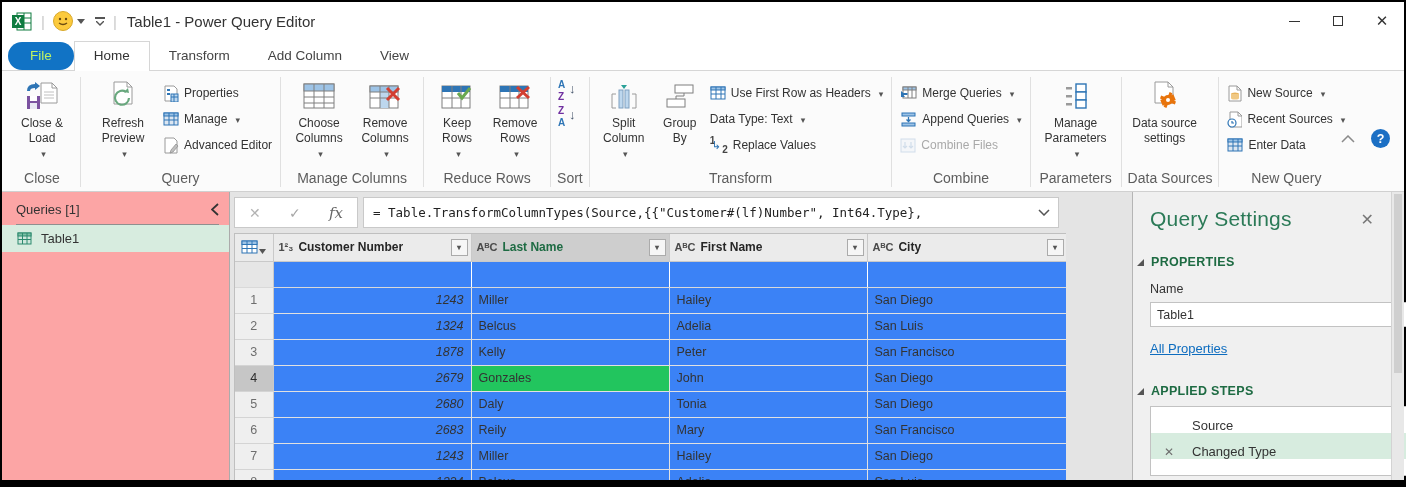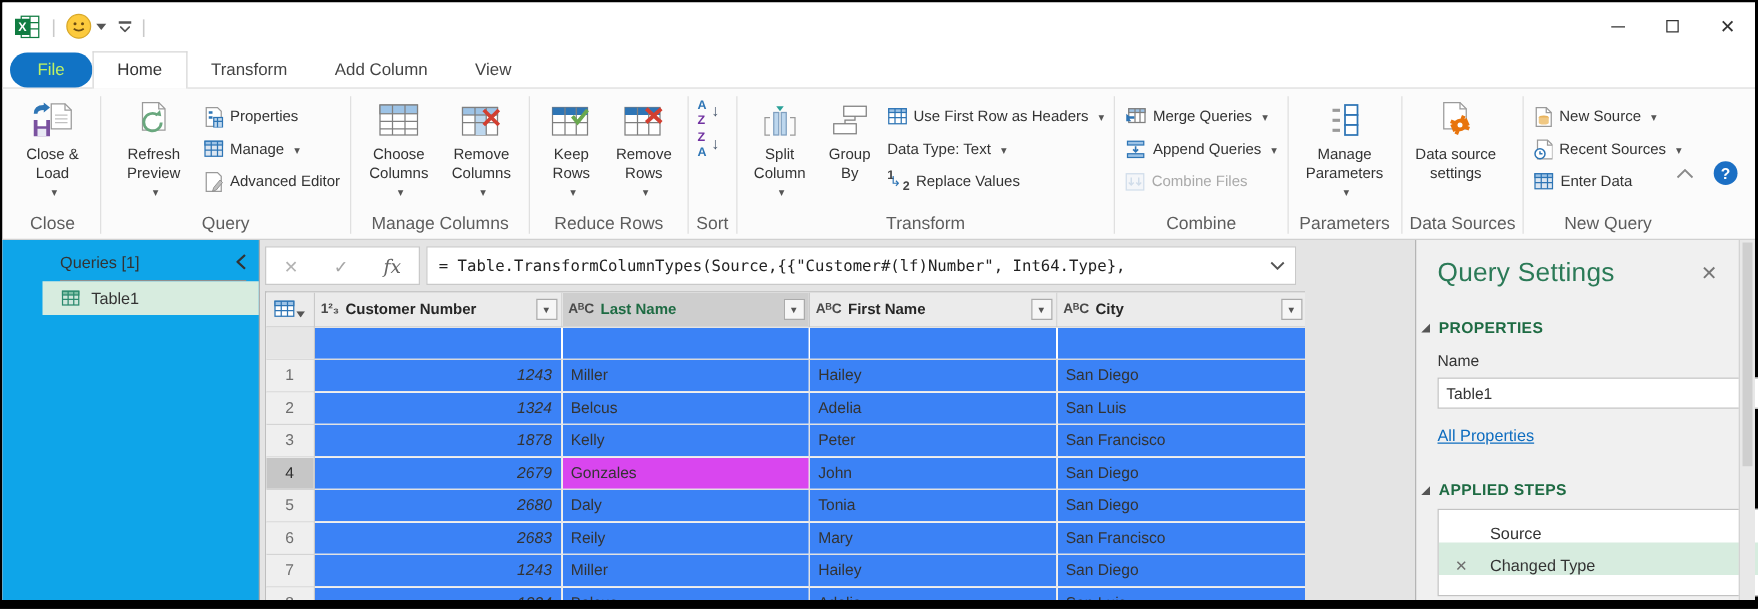--- a/index.html
+++ b/index.html
@@ -49,21 +49,21 @@
   .c-blue { color:#2e75b5; } .c-purple { color:#7030a0; }
   .rv-icon { font-size:10px; font-weight:bold; color:#444; width:18px; position:relative; height:18px; }
   .rv-icon .one { position:absolute; left:0; top:-1px; }
   .rv-icon .two { position:absolute; right:0; bottom:-1px; }
   .rv-icon .arr { position:absolute; left:2px; top:3px; color:#2e75b5; font-size:11px; font-weight:normal; }
 
   
   .content { flex:1; display:flex; background:#e4e4e4; min-height:0; }
 
   
-  .queries { width:206px; background:#0ea5e9; border-right:1px solid #ababab; flex:0 0 auto; padding-top:10px;padding-left:32px; }
+  .queries { width:228px; background:#fca5a5; border-right:1px solid #ababab; flex:0 0 auto; padding-top:10px; }
   .q-head { display:flex; align-items:center; padding:0 10px 0 14px; font-size:13px; color:#333; }
   .q-head .chev { margin-left:auto; }
   .q-underline { border-bottom:1px solid #8f8f8f; margin:7px 10px 0 14px; }
   .q-item { height:27px; display:flex; align-items:center; gap:9px; background:#d7ecdf; padding-left:15px; font-size:13px; color:#333; }
 
   
   .main { flex:1; display:flex; flex-direction:column; min-width:0; padding:5px 0 0 4px; }
   .fbar { display:flex; gap:5px; height:31px; flex:0 0 auto; }
   .fbtns { background:#fff; border:1px solid #c9c9c9; display:flex; align-items:center; width:124px; justify-content:space-around; }
   .fbtn { font-size:14px; color:#b3b3b3; }
@@ -84,21 +84,21 @@
   .filterbtn { flex:0 0 auto; width:17px; height:17px; background:#f6f6f6; border:1px solid #ababab; display:flex; align-items:center; justify-content:center; }
   .filterbtn::after { content:"▾"; font-size:8px; color:#555; }
   .corner { background:#ebebeb; }
   .corner .cwrap { display:flex; align-items:flex-end; justify-content:center; gap:1px; padding:2px; }
   .qrow td { height:5px; background:#12a18b; border-right:1px solid #fff; border-bottom:1px solid #d9d9d9; }
   .qrow td.first { background:#e6e6e6; border-right:1px solid #c9c9c9; }
   .grid td { height:26px; font-size:12.5px; color:#333; padding:0 7px; background:#3b82f6; }
   .grid td.rownum { background:#efefef; color:#6e6e6e; text-align:center; padding:0; border-right:1px solid #c9c9c9; border-bottom:1px solid #d4d4d4; font-size:12.5px; }
   .grid td.rownum.sel { background:#c6c6c6; color:#2d2d2d; }
   .grid td.num { font-style:italic; text-align:right; }
-  .grid td.selcell { background:#d946ef; }
+  .grid td.selcell { background:#22c55e; }
 
   
   .qs { width:272px; flex:0 0 auto; background:#f0f0f0; border-left:1px solid #b5b5b5; position:relative; padding-left:17px; }
   .qs-scroll { position:absolute; right:0; top:0; bottom:0; width:13px; background:#e8e8e8; border-left:1px solid #d3d3d3; }
   .qs-thumb { position:absolute; left:2px; right:2px; top:2px; height:62%; background:#cfcfcf; }
   .qs-title-row { display:flex; align-items:center; margin-top:15px; padding-right:30px; }
   .qs-title { font-size:21px; font-weight:300; color:#2b7a57; letter-spacing:.2px; }
   .qs-close { margin-left:auto; color:#777; font-size:16px; }
   .qs-sec { display:flex; align-items:center; gap:7px; font-size:12.5px; font-weight:bold; color:#1e6b43; letter-spacing:.3px; }
   .tri { width:0; height:0; border-left:7px solid transparent; border-bottom:7px solid #555; margin-left:-13px; }
@@ -140,20 +140,21 @@
       </span>
       <span class="mini-caret"></span>
     </span>
     <span class="qat-icon">
       <span class="bar"></span>
       <svg width="8" height="5" viewBox="0 0 8 5">
           <path d="M0 0 L4 4 L8 0" fill="none" stroke="#555" stroke-width="1.4"></path>
         </svg>
     </span>
     <span class="tb-sep">|</span>
+    <span class="title-text">Table1 - Power Query Editor</span>
     <div class="win-controls">
       <div class="win-btn">
           <span class="glyph-min"></span>
         </div>
       <div class="win-btn">
           <span class="glyph-max"></span>
         </div>
       <div class="win-btn">
           <span class="glyph-close">✕</span>
         </div>

